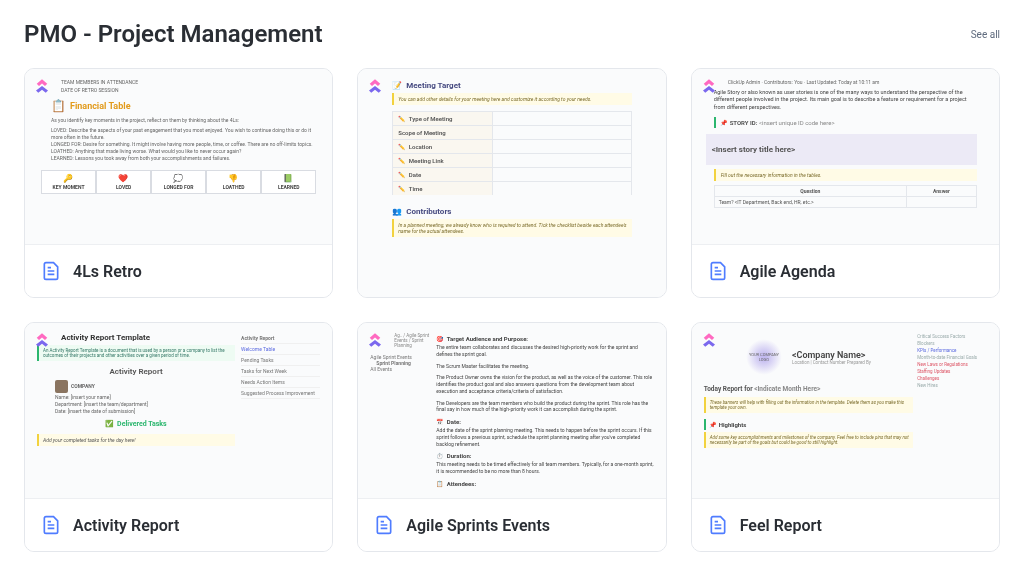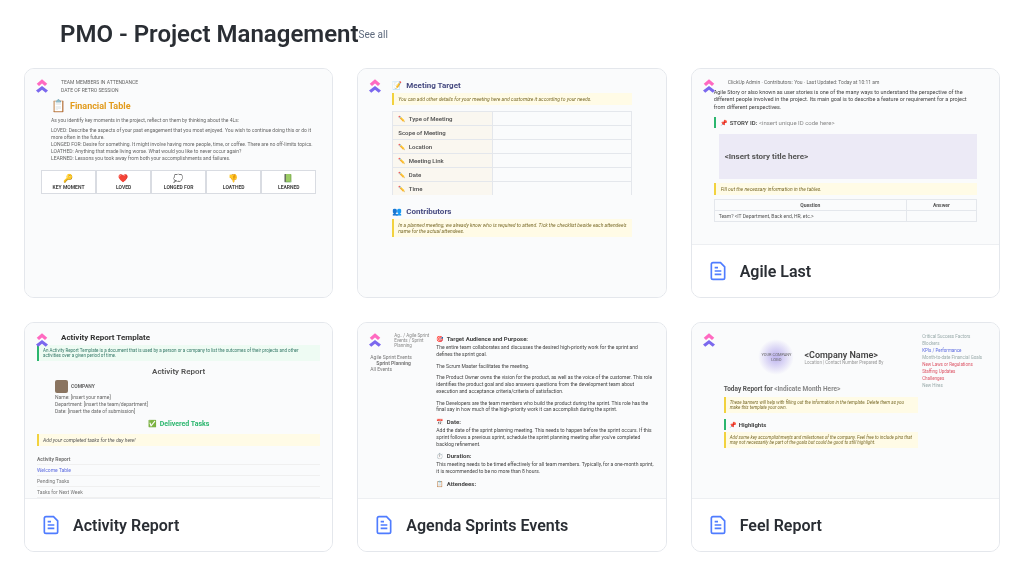--- a/index.html
+++ b/index.html
@@ -10,23 +10,23 @@
     body {
       font-family: -apple-system, BlinkMacSystemFont, "Segoe UI", Roboto, Helvetica, Arial, sans-serif;
       background: #ffffff;
       padding: 20px 24px;
       width: 1024px;
       height: 575px;
       overflow: hidden;
     }
     .header {
       display: flex;
+      justify-content: space-between;
       align-items: center;
       margin-bottom: 20px;
-      margin-left: 36px;
     }
     .header h1 {
       font-size: 24px;
       font-weight: 600;
       color: #2a2e34;
     }
     .see-all {
       font-size: 10px;
       color: #5e6a7d;
       cursor: pointer;
@@ -196,22 +196,22 @@
       margin: 4px 10px;
       font-size: 6px;
       font-weight: 700;
     }
     .story-preview .story-id .code {
       font-weight: 400;
       color: #888;
     }
     .story-preview .story-title {
       background: #eceaf6;
-      padding: 18px 6px;
-      margin: 6px 10px 4px 15px;
+      padding: 11px 6px;
+      margin: 6px 10px 4px 2px;
       font-size: 8px;
       font-weight: 700;
       color: #555;
     }
     .story-preview .fill {
       background: #fffbe6;
       border-left: 2px solid #f2d23e;
       padding: 3px 5px;
       margin: 2px 10px 4px 10px;
       font-size: 5px;
@@ -221,21 +221,21 @@
     .story-preview .qrow {
       display: flex;
       margin: 0 10px;
       border: 1px solid #e4e7ec;
       font-size: 5px;
     }
     .story-preview .qrow .q { flex: 3; padding: 2px 4px; border-right: 1px solid #e4e7ec; font-weight: 700; text-align: center;}
     .story-preview .qrow .a { flex: 1; padding: 2px 4px; font-weight: 700; text-align: center;}
     .story-preview .qrow.data .q, .story-preview .qrow.data .a { font-weight: 400; text-align: left;}
     
-    .activity-preview { display: flex; gap: 6px; flex-direction: column; }
+    .activity-preview { display: flex; gap: 6px; }
     .activity-preview .main { flex: 2.5; }
     .activity-preview .side { flex: 1; font-size: 5px; color: #777; }
     .activity-preview .big-title { font-size: 8px; font-weight: 700; color: #333; margin: 0 0 3px 24px; }
     .activity-preview .note-green { background: #eefbf3; border-left: 2px solid #2bb66e; font-size: 4.5px; color: #376; padding: 3px 4px; margin: 3px 0 6px 0; }
     .activity-preview .report-title { font-size: 8px; font-weight: 600; text-align: center; margin: 4px 0; }
     .activity-preview .meta-row { font-size: 5px; color: #666; margin: 1px 0 1px 18px; }
     .activity-preview .delivered { color: #2bb66e; font-weight: 700; font-size: 7px; text-align: center; margin: 6px 0; display: flex; align-items: center; justify-content: center; gap: 3px;}
     .activity-preview .note-yellow { background: #fffbe6; border-left: 2px solid #f2d23e; font-size: 5px; padding: 3px 4px; margin: 2px 0; font-style: italic; }
     .activity-preview .side-item { padding: 2px 0; border-bottom: 1px solid #f0f0f0;}
     .activity-preview .side-item.active { color: #5b6ae0; }
@@ -292,20 +292,29 @@
       <div class="body-text">LOATHED: Anything that made living worse. What would you like to never occur again?</div>
       <div class="body-text">LEARNED: Lessons you took away from both your accomplishments and failures.</div>
       <div class="row-table">
         <div class="cell cell-h"><span class="ci">🔑</span><span>KEY MOMENT</span></div>
         <div class="cell cell-h"><span class="ci">❤️</span><span>LOVED</span></div>
         <div class="cell cell-h"><span class="ci">💭</span><span>LONGED FOR</span></div>
         <div class="cell cell-h"><span class="ci">👎</span><span>LOATHED</span></div>
         <div class="cell cell-h"><span class="ci">📗</span><span>LEARNED</span></div>
       </div>
     </div>
+    <div class="card-footer">
+      <span class="doc-icon">
+        <svg viewBox="0 0 24 24" width="20" height="20">
+            <path d="M6 2h9l5 5v13a2 2 0 01-2 2H6a2 2 0 01-2-2V4a2 2 0 012-2z" fill="none" stroke="#4f7cff" stroke-width="2"></path>
+            <path d="M8 12h8M8 16h8M8 8h4" stroke="#4f7cff" stroke-width="2"></path>
+          </svg>
+      </span>
+      <span class="title">4Ls Retro</span>
+    </div>
   </div>
 
   <div class="card">
     <div class="card-preview agenda-preview">
       <div class="logo-badge">
         <svg viewBox="0 0 24 24" width="18" height="18">
             <path d="M4 18l8-6 8 6-3 3-5-4-5 4z" fill="#7b68ee"></path>
             <path d="M12 3l7 6-3 3-4-3.5L8 12 5 9z" fill="#ff6ac1"></path>
           </svg>
       </div>
@@ -385,21 +394,21 @@
           <div class="a"></div>
         </div>
     </div>
     <div class="card-footer">
       <span class="doc-icon">
         <svg viewBox="0 0 24 24" width="20" height="20">
             <path d="M6 2h9l5 5v13a2 2 0 01-2 2H6a2 2 0 01-2-2V4a2 2 0 012-2z" fill="none" stroke="#4f7cff" stroke-width="2"></path>
             <path d="M8 12h8M8 16h8M8 8h4" stroke="#4f7cff" stroke-width="2"></path>
           </svg>
       </span>
-      <span class="title">Agile Last</span>
+      <span class="title">Agile Agenda</span>
     </div>
   </div>
 
   <div class="card">
     <div class="card-preview activity-preview">
       <div class="logo-badge">
         <svg viewBox="0 0 24 24" width="18" height="18">
             <path d="M4 18l8-6 8 6-3 3-5-4-5 4z" fill="#7b68ee"></path>
             <path d="M12 3l7 6-3 3-4-3.5L8 12 5 9z" fill="#ff6ac1"></path>
           </svg>
@@ -477,33 +486,33 @@
           </div>
       </div>
     </div>
     <div class="card-footer">
       <span class="doc-icon">
         <svg viewBox="0 0 24 24" width="20" height="20">
             <path d="M6 2h9l5 5v13a2 2 0 01-2 2H6a2 2 0 01-2-2V4a2 2 0 012-2z" fill="none" stroke="#4f7cff" stroke-width="2"></path>
             <path d="M8 12h8M8 16h8M8 8h4" stroke="#4f7cff" stroke-width="2"></path>
           </svg>
       </span>
-      <span class="title">Agenda Sprints Events</span>
+      <span class="title">Agile Sprints Events</span>
     </div>
   </div>
 
   <div class="card">
     <div class="card-preview board-preview">
       <div class="logo-badge">
         <svg viewBox="0 0 24 24" width="18" height="18">
             <path d="M4 18l8-6 8 6-3 3-5-4-5 4z" fill="#7b68ee"></path>
             <path d="M12 3l7 6-3 3-4-3.5L8 12 5 9z" fill="#ff6ac1"></path>
           </svg>
       </div>
-      <div class="main" style="margin-left:20px;">
+      <div class="main" style="">
         <div class="company-block">
           <div class="logobox">YOUR COMPANY LOGO</div>
           <div>
             <div class="cname">&lt;Company Name&gt;</div>
             <div class="csub">Location | Contact Number
 Prepared By</div>
           </div>
         </div>
         <div class="board-for"><span>Today Report for </span><span class="ind">&lt;Indicate Month Here&gt;</span></div>
         <div style="background:#fffbe6; border-left:2px solid #f2d23e; padding:3px 4px; font-size:4.5px; font-style:italic; color:#7a6b2a;">These banners will help with filling out the information in the template. Delete them as you make this template your own.</div>

